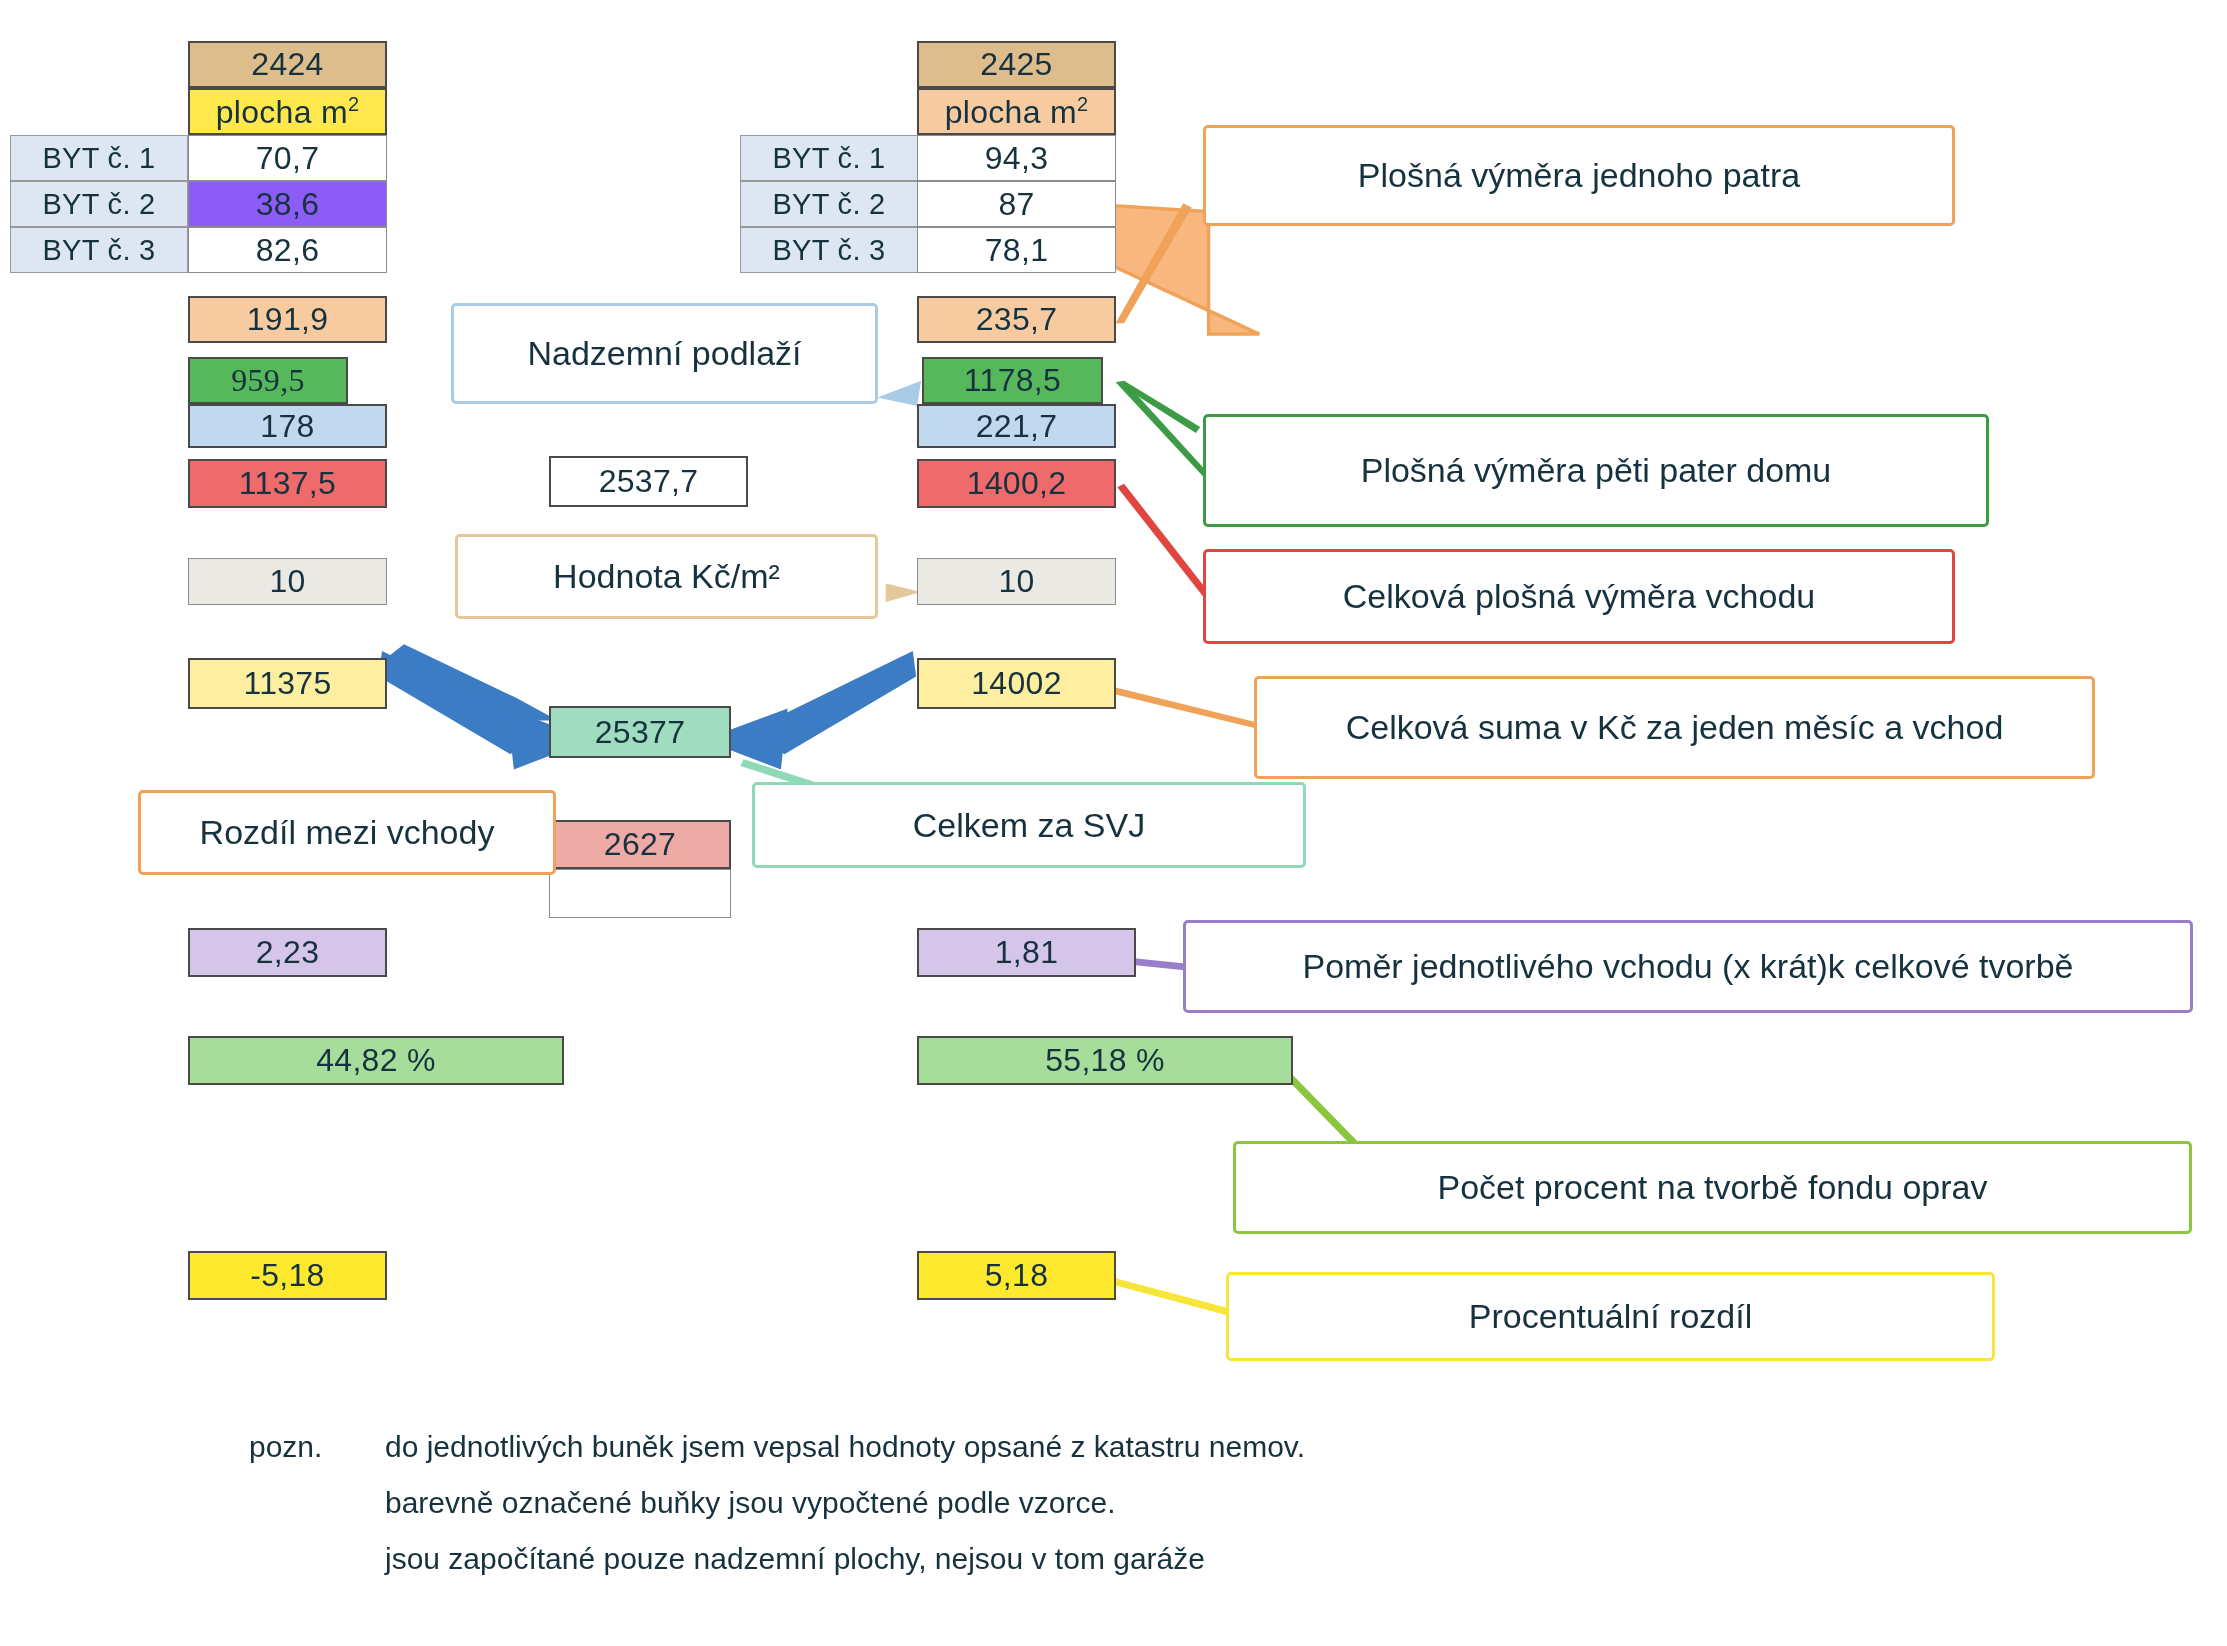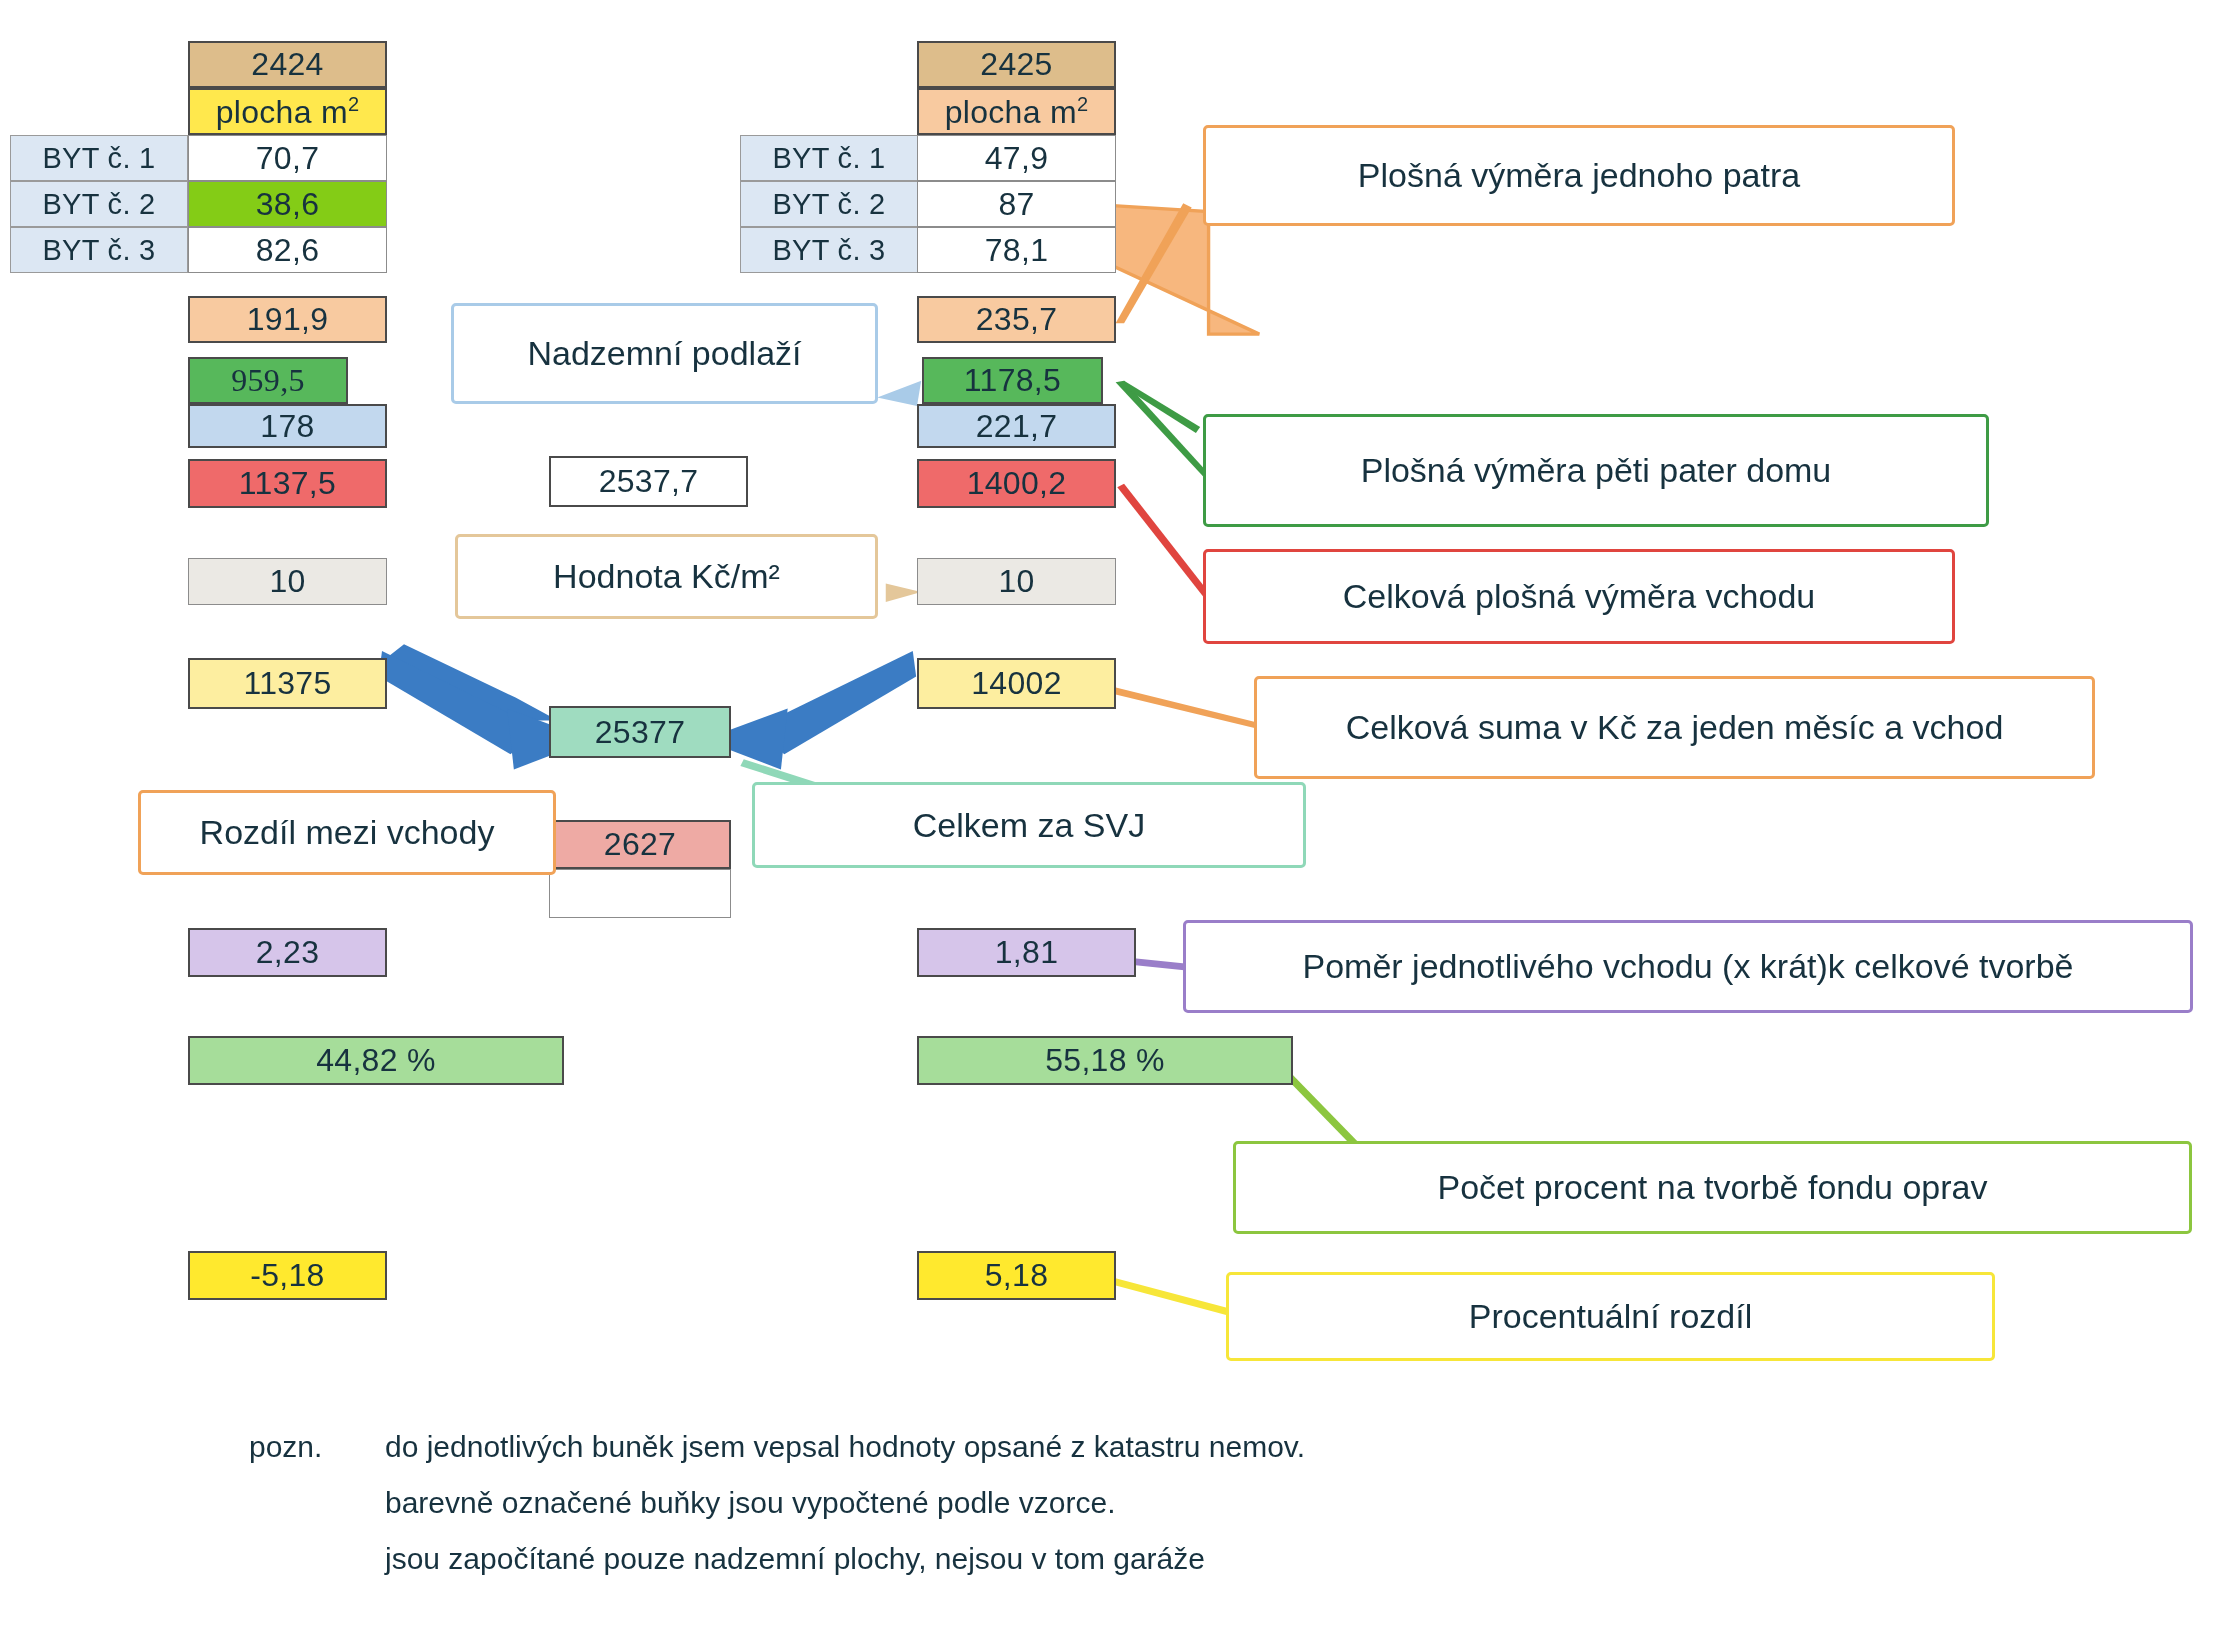--- a/index.html
+++ b/index.html
@@ -56,21 +56,21 @@
 
   <div class="cell" style="left:188px;top:41px;width:199px;height:47px;background:#ddbd8b;">2424</div>
   <div class="cell" style="left:188px;top:88px;width:199px;height:47px;background:#ffe84d;">
     <span>plocha m<sup>2</sup></span>
   </div>
 
   <div class="cell lbl" style="left:10px;top:135px;width:178px;height:46px;">BYT č. 1</div>
   <div class="cell thin" style="left:188px;top:135px;width:199px;height:46px;background:#ffffff;">70,7</div>
 
   <div class="cell lbl" style="left:10px;top:181px;width:178px;height:46px;">BYT č. 2</div>
-  <div class="cell thin" style="left:188px;top:181px;width:199px;height:46px;background:#84cc16;">38,6</div>
+  <div class="cell thin" style="left:188px;top:181px;width:199px;height:46px;background:#8b5cf6;">38,6</div>
 
   <div class="cell lbl" style="left:10px;top:227px;width:178px;height:46px;">BYT č. 3</div>
   <div class="cell thin" style="left:188px;top:227px;width:199px;height:46px;background:#ffffff;">82,6</div>
 
   <div class="cell" style="left:188px;top:296px;width:199px;height:47px;background:#f8caa0;">191,9</div>
   <div class="cell" style="left:188px;top:357px;width:160px;height:47px;background:#57b85b;font-family:Liberation Serif, serif;">959,5</div>
   <div class="cell" style="left:188px;top:404px;width:199px;height:44px;background:#c2d8ee;">178</div>
   <div class="cell" style="left:188px;top:459px;width:199px;height:49px;background:#ef6a6a;">1137,5</div>
 
   <div class="cell thin" style="left:188px;top:558px;width:199px;height:47px;background:#ebe9e4;">10</div>
@@ -82,21 +82,21 @@
   <div class="cell" style="left:188px;top:1036px;width:376px;height:49px;background:#a6dd9a;">44,82 %</div>
 
   <div class="cell" style="left:188px;top:1251px;width:199px;height:49px;background:#ffe92e;">-5,18</div>
 
   <div class="cell" style="left:917px;top:41px;width:199px;height:47px;background:#ddbd8b;">2425</div>
   <div class="cell" style="left:917px;top:88px;width:199px;height:47px;background:#f8caa0;">
     <span>plocha m<sup>2</sup></span>
   </div>
 
   <div class="cell lbl" style="left:740px;top:135px;width:178px;height:46px;">BYT č. 1</div>
-  <div class="cell thin" style="left:917px;top:135px;width:199px;height:46px;background:#ffffff;">47,9</div>
+  <div class="cell thin" style="left:917px;top:135px;width:199px;height:46px;background:#ffffff;">94,3</div>
 
   <div class="cell lbl" style="left:740px;top:181px;width:178px;height:46px;">BYT č. 2</div>
   <div class="cell thin" style="left:917px;top:181px;width:199px;height:46px;background:#ffffff;">87</div>
 
   <div class="cell lbl" style="left:740px;top:227px;width:178px;height:46px;">BYT č. 3</div>
   <div class="cell thin" style="left:917px;top:227px;width:199px;height:46px;background:#ffffff;">78,1</div>
 
   <div class="cell" style="left:917px;top:296px;width:199px;height:47px;background:#f8caa0;">235,7</div>
   <div class="cell" style="left:922px;top:357px;width:181px;height:47px;background:#57b85b;">1178,5</div>
   <div class="cell" style="left:917px;top:404px;width:199px;height:44px;background:#c2d8ee;">221,7</div>

